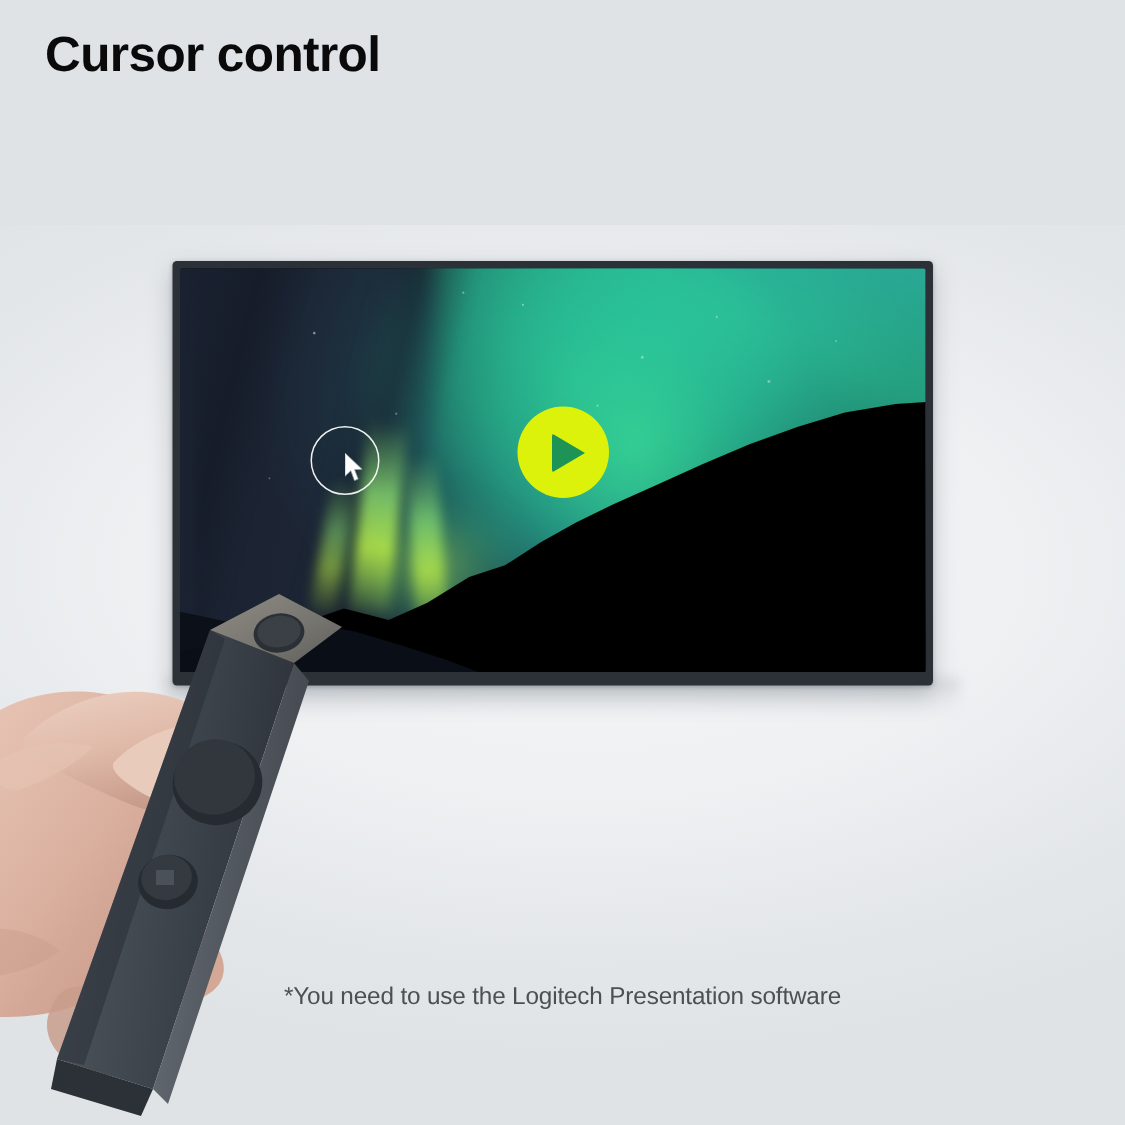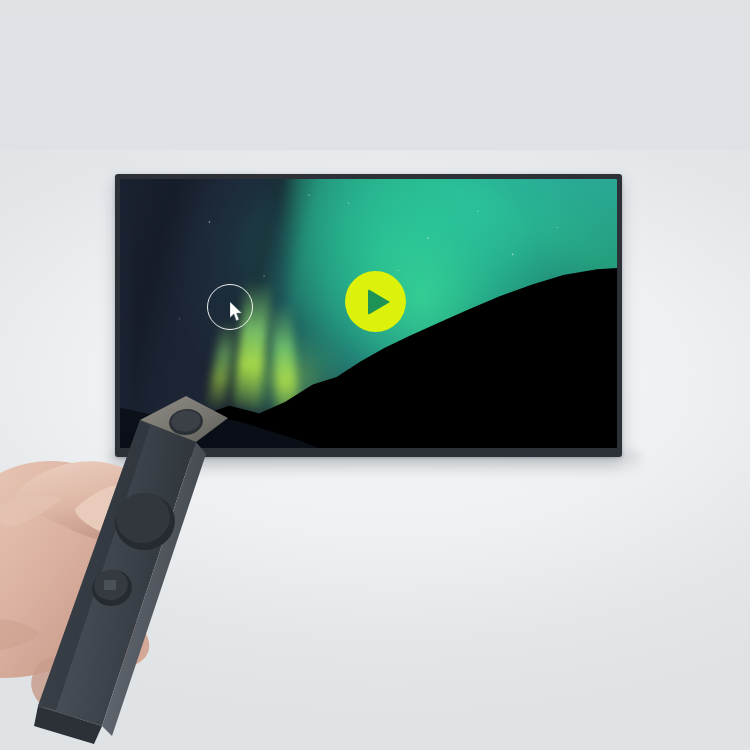--- a/index.html
+++ b/index.html
@@ -242,20 +242,21 @@
     font-size: 16.2px;
     color: #4b5055;
     letter-spacing: -0.1px;
   }
 </style>
 </head>
 <body>
 
 <div id="page">
 
+  <div class="heading">Cursor control</div>
 
 
   <div class="wall"></div>
   <div class="wall-shadow-bottom"></div>
 
   <div class="tv">
     <div class="tv-inner">
 
       <div class="sky"></div>
       <div class="sky-deep-left"></div>
@@ -354,14 +355,15 @@
       <ellipse cx="153" cy="148" rx="27" ry="25" transform="rotate(-12 153 148)" fill="#31373d"></ellipse>
 
       <ellipse cx="122" cy="218" rx="20" ry="18" transform="rotate(-12 122 218)" fill="#262b31"></ellipse>
       <ellipse cx="121" cy="215" rx="17" ry="15" transform="rotate(-12 121 215)" fill="#343a40"></ellipse>
       <path d="M114,210 L126,210 L126,220 L114,220 Z" fill="#4a5158"></path>
 
       <path d="M48,336 L112,356 L104,374 L44,356 Z" fill="#2b3137"></path>
     </g>
   </svg>
 
+  <div class="footer-note">*You need to use the Logitech Presentation software</div>
 
 </div>
 
 </body></html>

